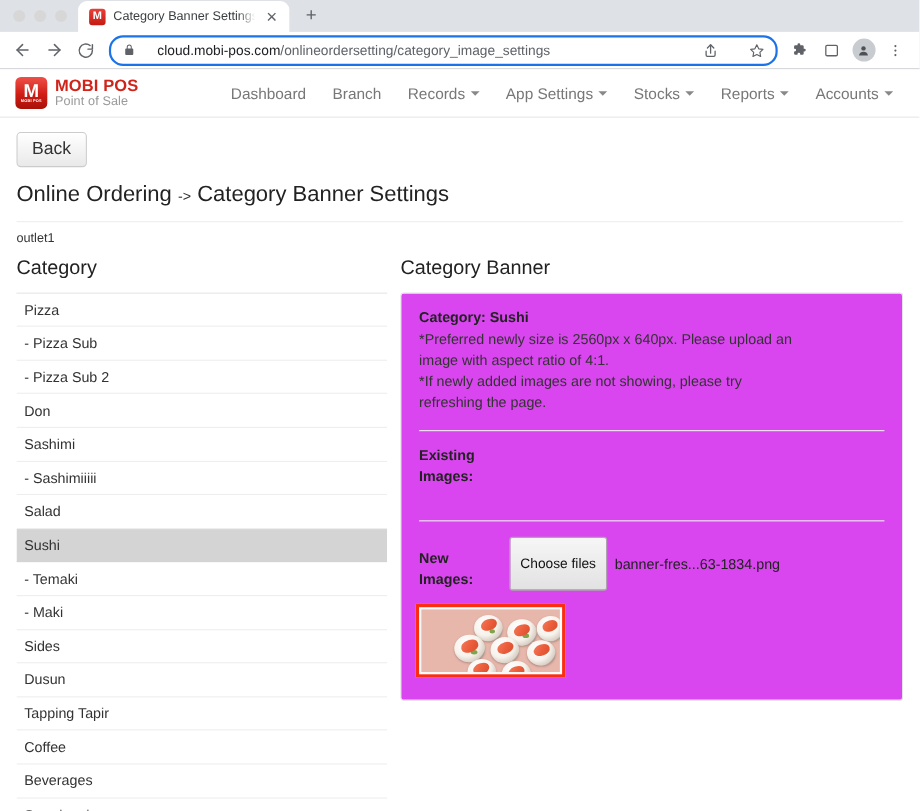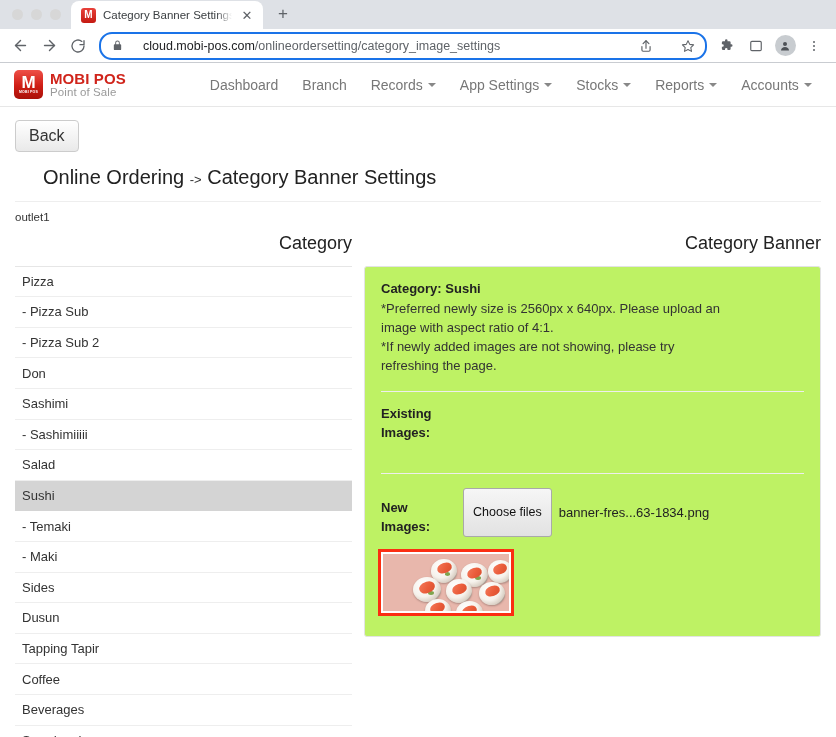--- a/index.html
+++ b/index.html
@@ -232,21 +232,20 @@
     border-radius: 4px;
     padding: 6px 13px;
     line-height: 1.1;
   }
   .breadcrumb {
     margin-top: 13px;
     font-size: 20px;
     color: #222;
     font-weight: normal;
     line-height: 1.2;
-    margin-left: 28px;
   }
   .breadcrumb .arrow { font-size: 13px; color: #333; }
   .hr {
     border: 0;
     border-top: 1px solid #eeeeee;
     margin: 12px 0 0 0;
   }
   .outlet {
     font-size: 11.5px;
     color: #333;
@@ -255,21 +254,21 @@
 
   .columns {
     display: flex;
     margin-top: 10px;
     gap: 12px;
   }
   .col-left { width: 337px; flex: 0 0 337px; }
   .col-right { flex: 1 1 auto; }
 
   .col-head {
-    text-align: right;
+    text-align: left;
     font-size: 18px;
     color: #222;
     font-weight: normal;
     padding-bottom: 12px;
   }
 
   .cat-list { border-top: 1px solid #e6e6e6; }
   .cat-row {
     height: 30.6px;
     display: flex;
@@ -277,21 +276,21 @@
     padding-left: 7px;
     font-size: 13px;
     color: #333;
     border-bottom: 1px solid #eeeeee;
     background: transparent;
   }
   .cat-row.selected { background: #d4d4d4; border-bottom-color: #d4d4d4; }
 
   
   .card {
-    background: #bef264;
+    background: #d946ef;
     border: 1px solid #e3e3e3;
     border-radius: 3px;
   }
   .card-body { padding: 14px 16px 0 16px; }
   .card-top {
     display: flex;
     justify-content: space-between;
     align-items: flex-start;
     gap: 12px;
   }

